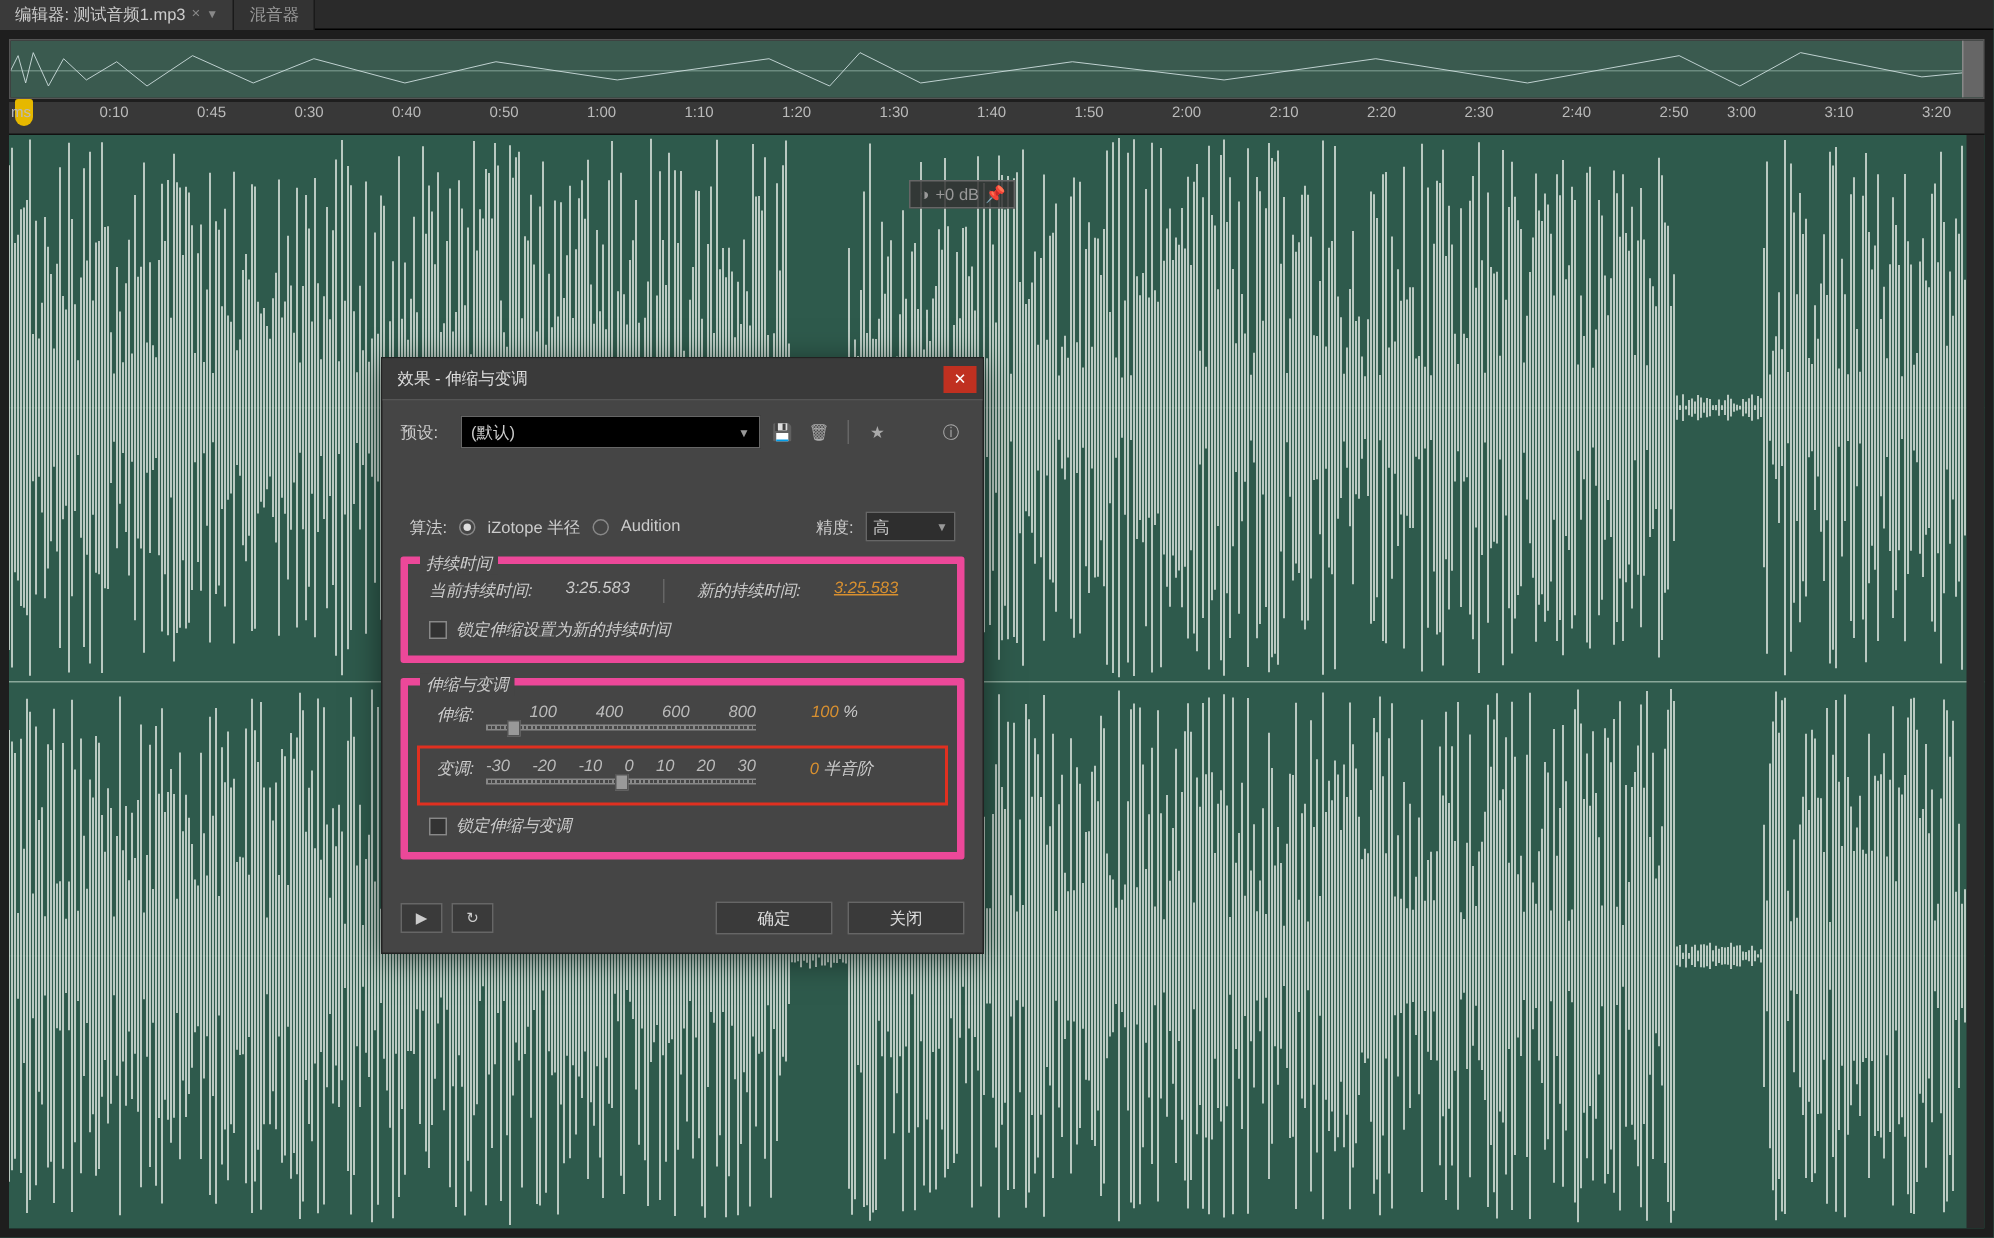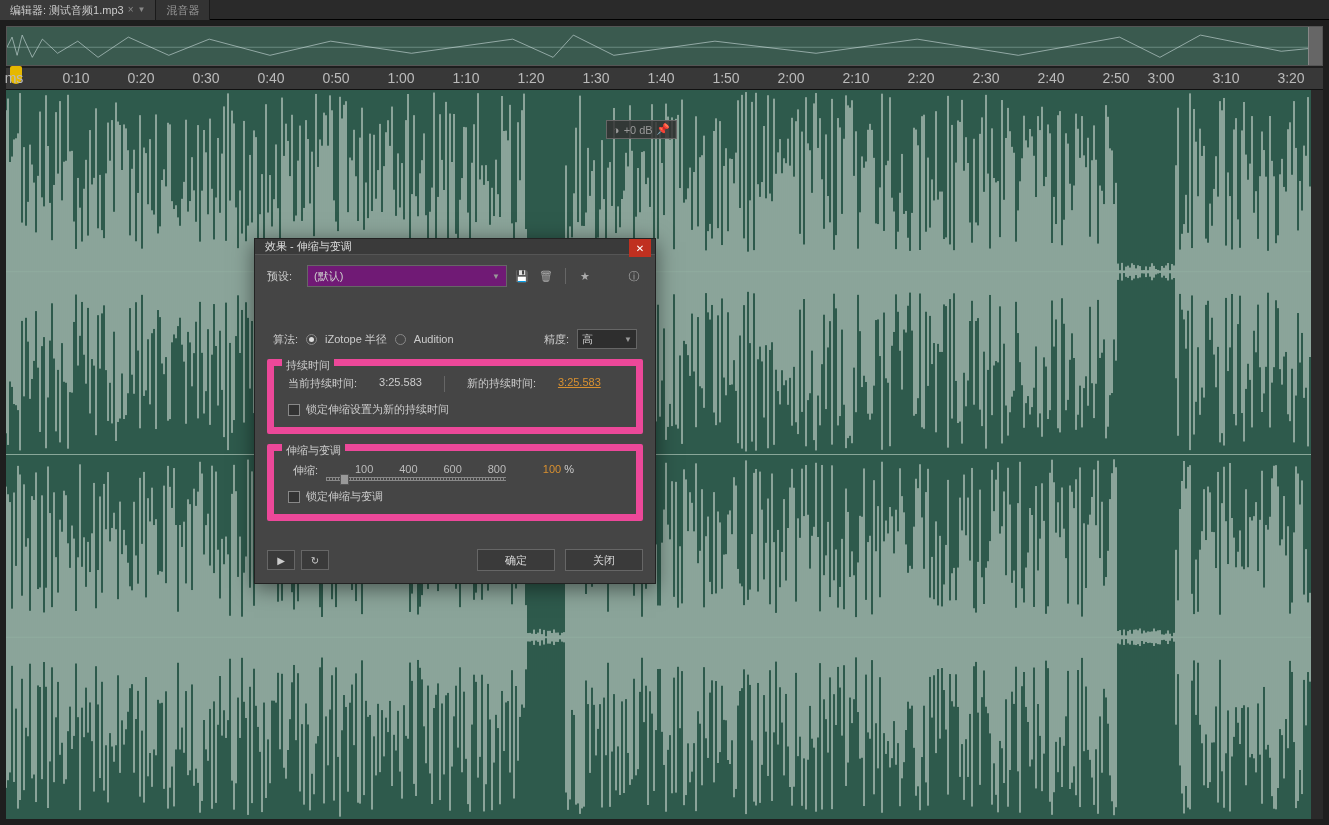--- a/index.html
+++ b/index.html
@@ -10,45 +10,45 @@
 .top-tab.active { background: #3a3a3a; color: #ccc; }
 .tab-close { color: #888; font-size: 10px; }
 .tab-dropdown { color: #888; font-size: 8px; }
 
 .overview-track { height: 40px; background: #2a2a2a; border: 1px solid #555; margin: 6px 6px 2px 6px; position: relative; overflow: hidden; }
 .overview-wave { position: absolute; inset: 0; }
 .overview-handle { position: absolute; right: 0; top: 0; bottom: 0; width: 14px; background: #666; border-left: 1px solid #888; }
 
 .timeline { height: 22px; background: #383838; border-bottom: 1px solid #111; position: relative; margin: 0 6px; }
 .timeline-marker { position: absolute; left: 4px; top: -2px; width: 12px; height: 18px; background: #e6b800; border-radius: 2px 2px 6px 6px; }
-.timeline-tick { position: absolute; top: 2px; color: #bbb; font-size: 14px; transform: translateX(-50%); }
+.timeline-tick { position: absolute; top: 2px; color: #bbb; font-size: 10px; transform: translateX(-50%); }
 
 .waveform-area { position: absolute; left: 6px; right: 6px; top: 90px; bottom: 6px; background: #234b3f; overflow: hidden; }
 .waveform-area svg { width: 100%; height: 100%; }
 .toolbar-floating { position: absolute; top: 30px; left: 600px; background: rgba(50,50,50,0.85); border: 1px solid #666; padding: 2px 6px; color: #999; font-size: 10px; display: flex; align-items: center; gap: 4px; }
 .scrollbar-right { position: absolute; right: 0; top: 0; bottom: 0; width: 12px; background: #2a2a2a; }
 
 .dialog { position: absolute; left: 254px; top: 238px; width: 402px; background: #454545; border: 1px solid #222; box-shadow: 0 4px 20px rgba(0,0,0,0.5); }
-.dialog-title { height: 16px; background: #3a3a3a; border-bottom: 1px solid #555; display: flex; align-items: flex-start; justify-content: space-between; padding: 0 0 0 10px; color: #ddd; }
+.dialog-title { height: 28px; background: #3a3a3a; border-bottom: 1px solid #555; display: flex; align-items: center; justify-content: space-between; padding: 0 0 0 10px; color: #ddd; }
 .dialog-close { width: 22px; height: 18px; background: #c03020; color: #fff; display: flex; align-items: center; justify-content: center; font-size: 10px; margin-right: 4px; }
 
 .dialog-body { padding: 10px 12px; color: #ccc; }
 .preset-row { display: flex; align-items: center; gap: 6px; margin-bottom: 14px; }
 .preset-label { width: 34px; }
-.preset-select { flex: 0 0 200px; height: 22px; background: #701a75; border: 1px solid #666; color: #ccc; padding: 0 6px; display: flex; align-items: center; justify-content: space-between; }
+.preset-select { flex: 0 0 200px; height: 22px; background: #000000; border: 1px solid #666; color: #ccc; padding: 0 6px; display: flex; align-items: center; justify-content: space-between; }
 .select-arrow { font-size: 8px; color: #999; }
 .icon-btn { width: 18px; height: 18px; color: #aaa; display: flex; align-items: center; justify-content: center; }
 .dialog .sep { width: 1px; height: 16px; background: #666; margin: 0 4px; }
 
 .algo-row { display: flex; align-items: center; gap: 8px; padding: 2px 6px 10px 6px; margin-top: 40px; }
 .radio { width: 11px; height: 11px; border: 1px solid #888; border-radius: 50%; display: inline-block; position: relative; }
 .radio.checked::after { content: ""; position: absolute; inset: 2px; background: #ddd; border-radius: 50%; }
 .small-select { width: 60px; height: 20px; background: #2e2e2e; border: 1px solid #666; color: #ccc; padding: 0 4px; display: flex; align-items: center; justify-content: space-between; font-size: 10px; }
 
-.section { border: 7px solid #ec4899; border-radius: 2px; padding: 10px; margin-bottom: 10px; position: relative; background: #454545; }
+.section { border: 5px solid #ec4899; border-radius: 2px; padding: 10px; margin-bottom: 10px; position: relative; background: #454545; font-style: italic; }
 .section-legend { position: absolute; top: -8px; left: 8px; background: #454545; padding: 0 4px; color: #ccc; font-size: 11px; }
 
 .duration-row { display: flex; align-items: flex-start; gap: 22px; margin-bottom: 10px; padding-left: 4px; }
 .duration-row .link { color: #d89030; text-decoration: underline; }
 .divider-v { width: 1px; height: 16px; background: #666; }
 .checkbox-row { display: flex; align-items: center; gap: 6px; padding-left: 4px; }
 .checkbox { width: 12px; height: 12px; border: 1px solid #888; background: #333; display: inline-block; }
 
 .slider-row { display: flex; align-items: flex-start; gap: 8px; padding: 2px 0; }
 .slider-label { width: 34px; text-align: right; }
@@ -94,21 +94,21 @@
       <path d="M0 20 L5 10 L10 28 L15 8 L25 30 L35 12 L50 26 L70 14 L90 30 L120 10 L160 28 L200 12 L260 28 L320 14 L400 26 L500 12 L540 30 L560 8 L600 28 L700 14 L800 26 L900 12 L1000 28 L1100 10 L1140 30 L1180 8 L1260 24 L1300 20" fill="none"></path>
     </g>
   </svg>
   <div class="overview-handle"></div>
 </div>
 
 <div class="timeline">
   <div class="timeline-marker"></div>
   <span class="timeline-tick" style="left:8px">ms</span>
   <span class="timeline-tick" style="left:70px">0:10</span>
-  <span class="timeline-tick" style="left:135px">0:20</span>
+  <span class="timeline-tick" style="left:135px">0:45</span>
   <span class="timeline-tick" style="left:200px">0:30</span>
   <span class="timeline-tick" style="left:265px">0:40</span>
   <span class="timeline-tick" style="left:330px">0:50</span>
   <span class="timeline-tick" style="left:395px">1:00</span>
   <span class="timeline-tick" style="left:460px">1:10</span>
   <span class="timeline-tick" style="left:525px">1:20</span>
   <span class="timeline-tick" style="left:590px">1:30</span>
   <span class="timeline-tick" style="left:655px">1:40</span>
   <span class="timeline-tick" style="left:720px">1:50</span>
   <span class="timeline-tick" style="left:785px">2:00</span>
@@ -1523,20 +1523,42 @@
           </div>
           <div class="slider-line"></div>
           <div class="slider-thumb" style="left:14px"></div>
         </div>
         <span style="width:60px;text-align:right">
           <span class="slider-value">100</span>
           <span class="slider-unit">%</span>
         </span>
       </div>
 
+      <div class="highlight-row">
+        <div class="slider-row">
+          <span class="slider-label">变调:</span>
+          <div class="slider-track">
+            <div class="slider-ticks">
+              <span>-30</span>
+              <span>-20</span>
+              <span>-10</span>
+              <span>0</span>
+              <span>10</span>
+              <span>20</span>
+              <span>30</span>
+            </div>
+            <div class="slider-line"></div>
+            <div class="slider-thumb" style="left:86px"></div>
+          </div>
+          <span style="width:70px;text-align:right">
+            <span class="slider-value">0</span>
+            <span class="slider-unit">半音阶</span>
+          </span>
+        </div>
+      </div>
 
       <div class="checkbox-row">
         <span class="checkbox"></span>
         <span>锁定伸缩与变调</span>
       </div>
     </div>
 
   </div>
 
   <div class="dialog-footer">

